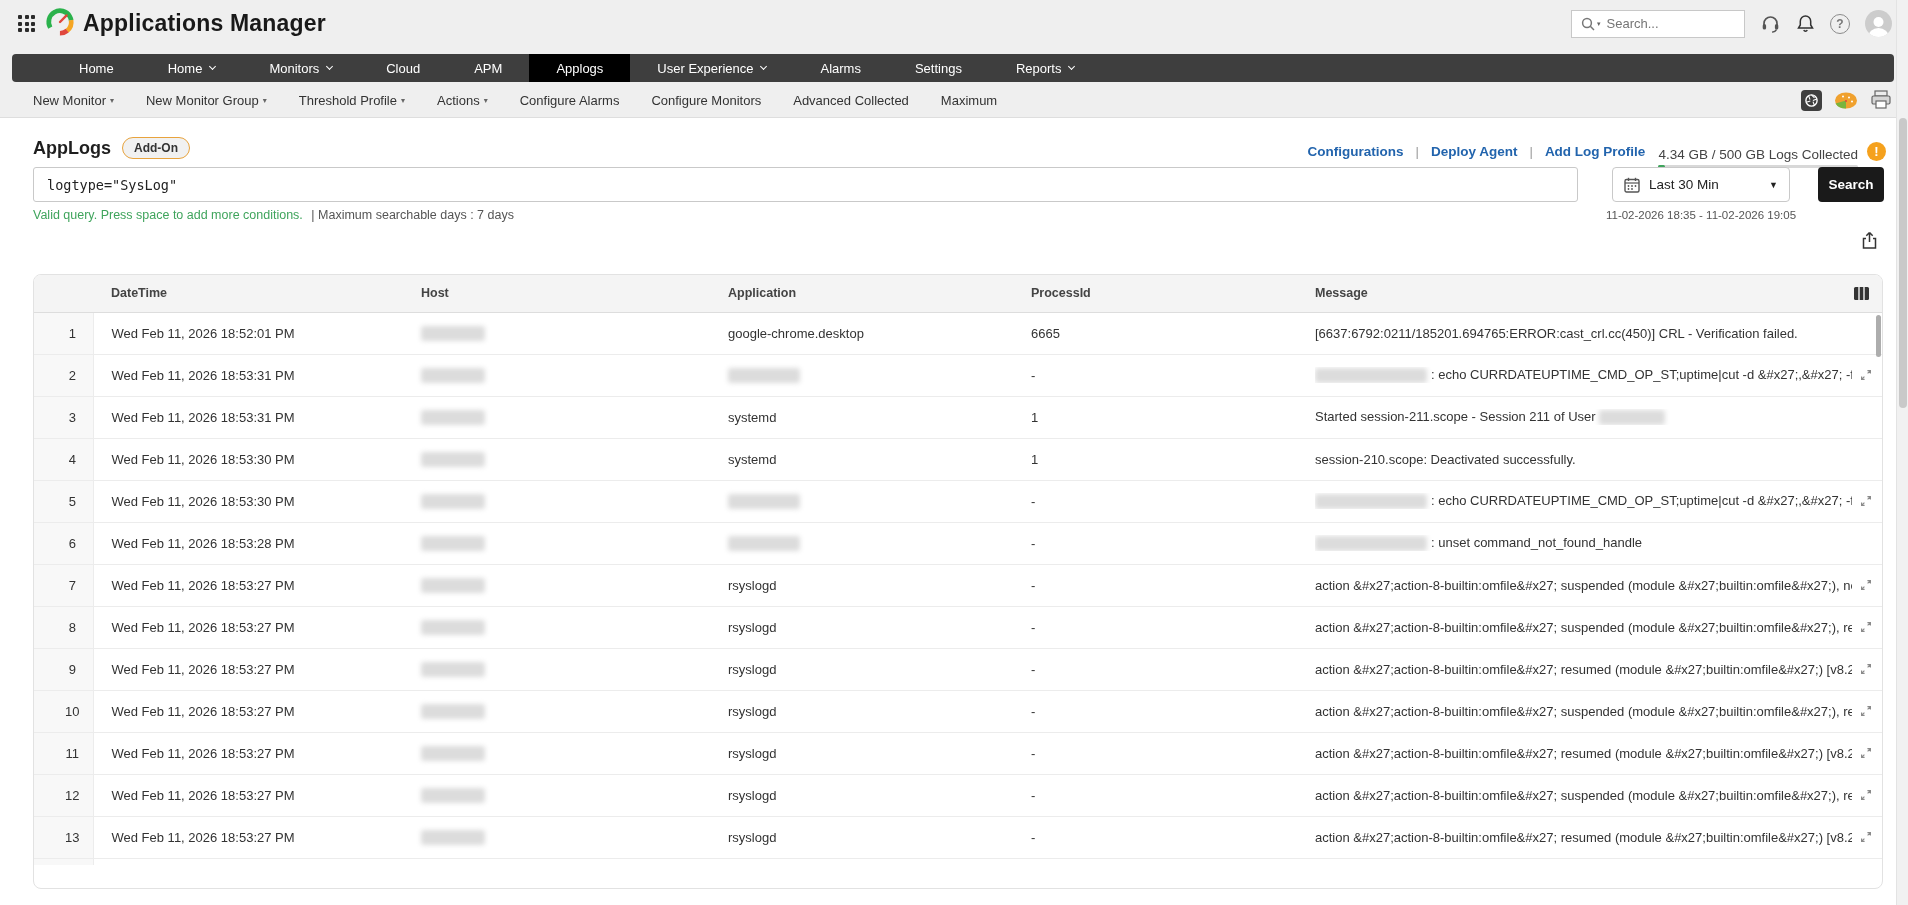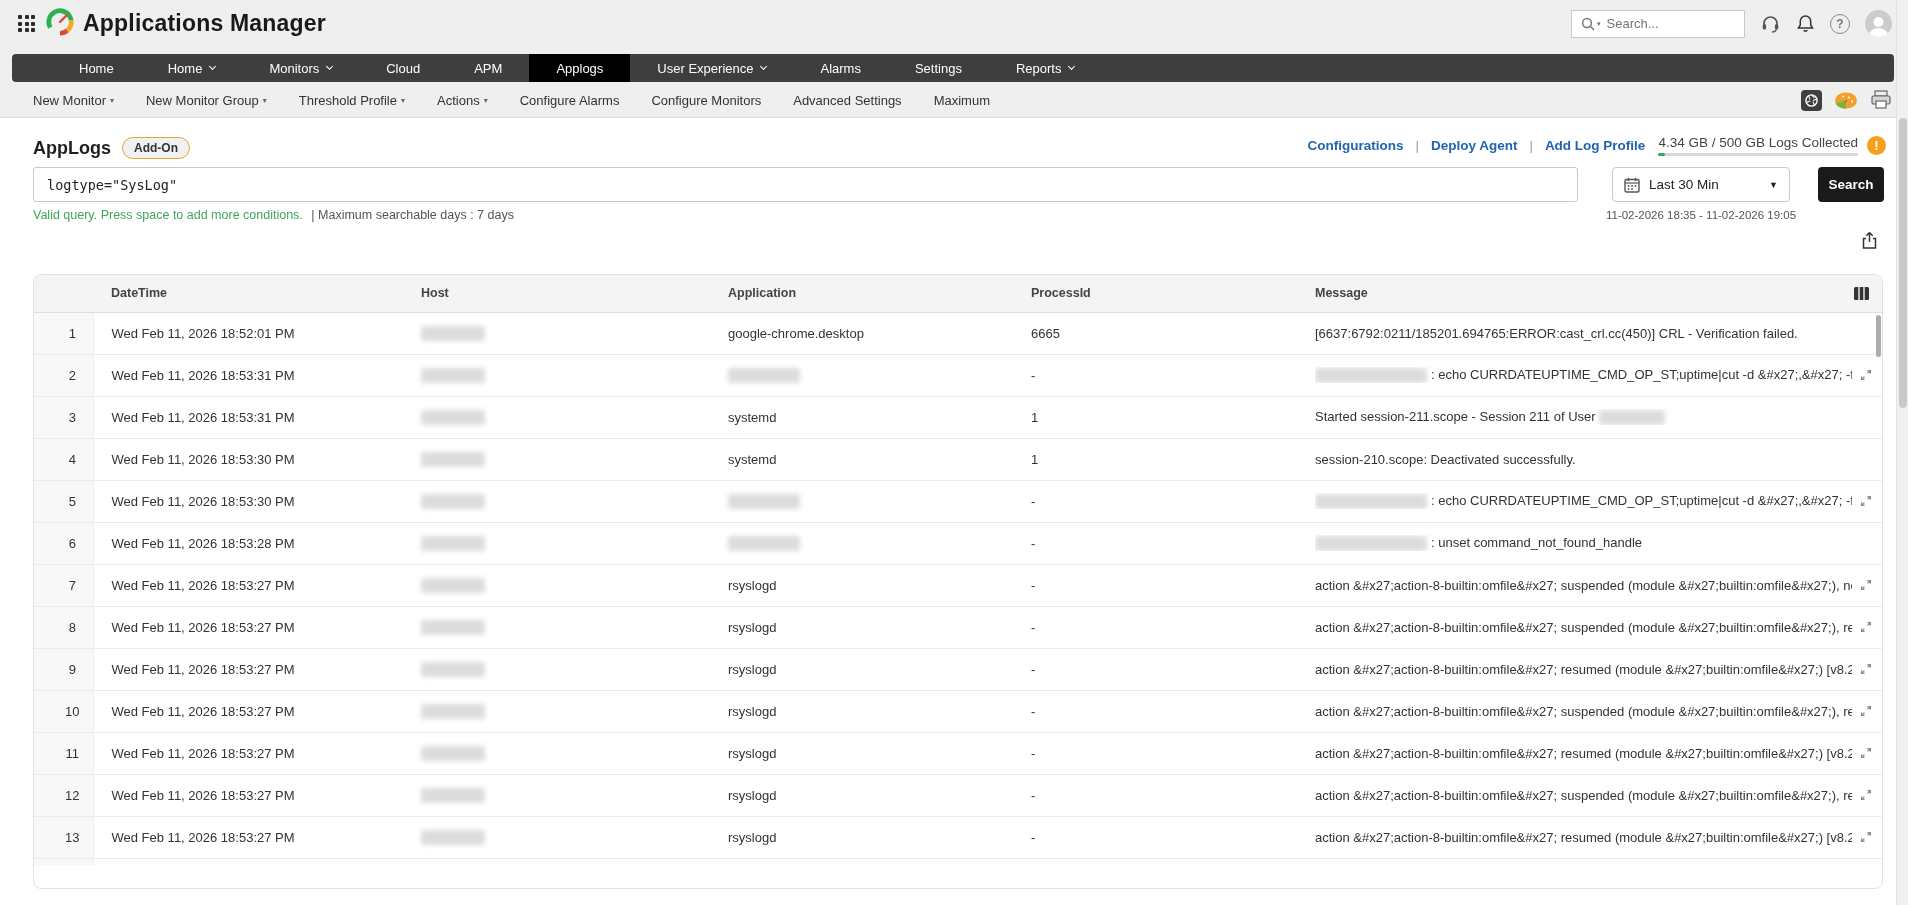--- a/index.html
+++ b/index.html
@@ -53,21 +53,21 @@
   .content { position:absolute; top:119px; left:0; right:0; bottom:0; background:#fff; }
   .title-row { position:absolute; top:18px; left:33px; display:flex; align-items:center; gap:11px; }
   .page-title { font-size:18px; font-weight:bold; color:#1e1e1e; }
   .badge { border:1.5px solid var(--badge_border,#e8a33d); border-radius:13px; background:#f1f1f1;
            font-size:12px; font-weight:bold; color:#333; padding:3px 11px; }
 
   .head-right { position:absolute; top:16px; right:22px; display:flex; align-items:center; gap:9px; }
   .hlinks { display:flex; align-items:center; gap:12px; }
   .hlink { color:var(--link_blue,#2264ad); font-weight:bold; font-size:13.5px; cursor:pointer; text-decoration:none; }
   .hsep { color:#9a9a9a; font-size:13px; }
-  .storage { font-size:13.5px; color:#444; padding-bottom:6px; position:relative; margin-left:4px; }
+  .storage { font-size:13.5px; color:#444; padding-bottom:6px; position:relative; margin-left:4px;margin-top:12px; }
   .storage .bar { position:absolute; left:0; right:0; bottom:0; height:3px; background:#d8d8d8; border-radius:2px; }
   .storage .fill { position:absolute; left:0; bottom:0; height:3px; width:7px;
                    background:var(--valid_green,#3fa45c); border-radius:2px; }
   .warn-icon { width:19px; height:19px; border-radius:50%; background:var(--warn_orange,#f5a11d);
                color:#fff; font-weight:bold; font-size:13px; display:flex; align-items:center;
                justify-content:center; cursor:pointer; }
 
   .query-input { position:absolute; top:48px; left:33px; width:1545px; height:35px;
                  border:1px solid #c9c9c9; border-radius:3px; padding:0 13px;
                  font-family:"DejaVu Sans Mono",monospace; font-size:13.5px; color:#222; outline:none; }
@@ -242,21 +242,21 @@
           <span>Actions</span>
           <span class="tcaret">▾</span>
         </div>
         <div class="toolbar-item">
           <span>Configure Alarms</span>
         </div>
         <div class="toolbar-item">
           <span>Configure Monitors</span>
         </div>
         <div class="toolbar-item">
-          <span>Advanced Settings</span>
+          <span>Advanced Collected</span>
         </div>
         <div class="toolbar-item">
           <span>Maximum</span>
         </div>
       </div>
     <div class="toolbar-icons">
       <span>
         <svg width="21" height="21" viewBox="0 0 21 21">
           <rect x="0" y="0" width="21" height="21" rx="4" fill="#3f3f3f"></rect>
           <circle cx="10.5" cy="10.5" r="5.6" fill="none" stroke="#fff" stroke-width="1.4"></circle>

